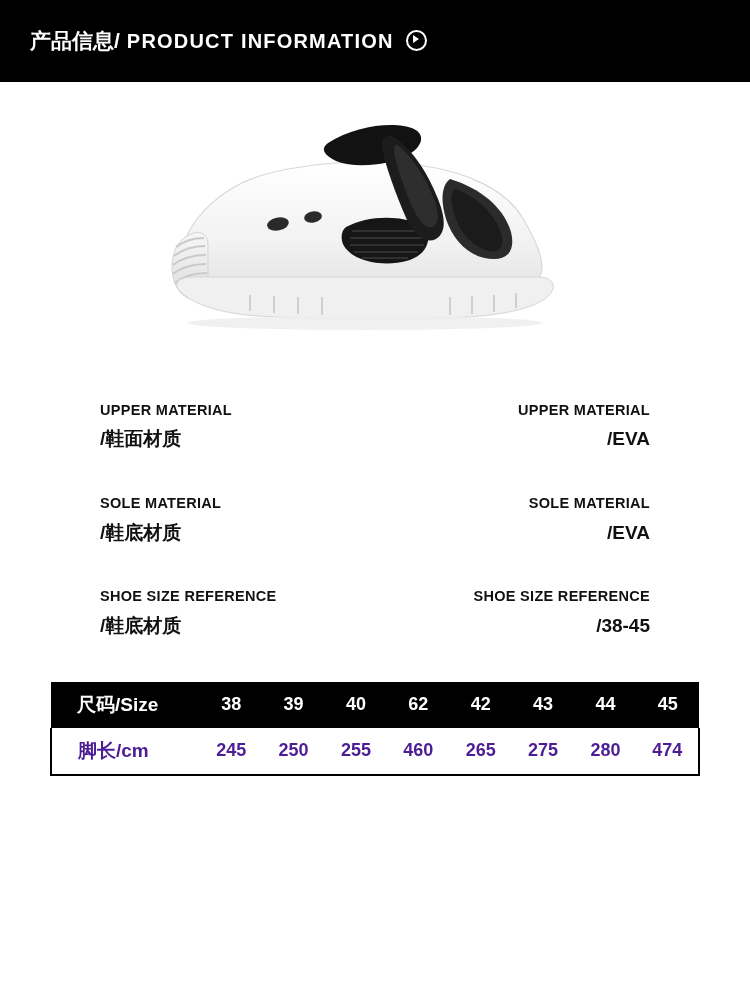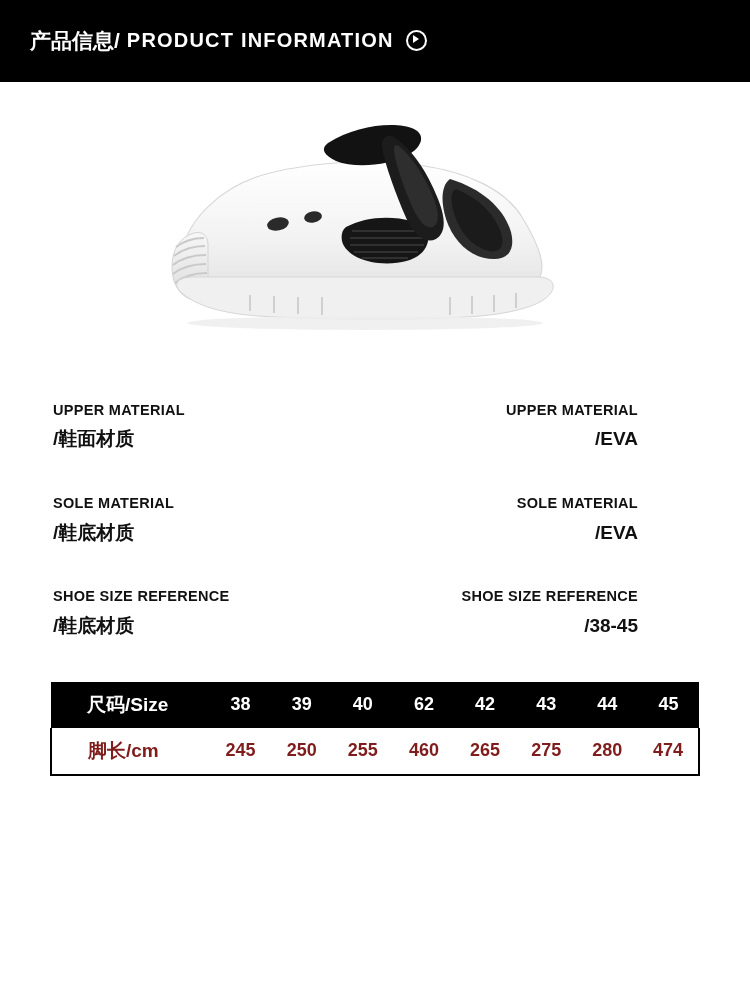--- a/index.html
+++ b/index.html
@@ -20,20 +20,21 @@
     width: 750px;
     height: 82px;
     background: #000000;
     position: relative;
   }
   .header-inner {
     position: absolute;
     left: 30px;
     top: 30px;
     display: flex;
+    align-items: center;
   }
   .header-cn {
     color: #ffffff;
     font-size: 21px;
     font-weight: bold;
     letter-spacing: 0px;
     line-height: 1;
   }
   .header-slash {
     color: #ffffff;
@@ -77,22 +78,22 @@
   .shoe-wrap {
     position: absolute;
     left: 150px;
     top: 25px;
     width: 450px;
     height: 250px;
   }
 
   
   .specs {
-    margin: 20px 12px 0 0;
-    padding: 0 100px 0 53px;
+    margin: 20px 0 0 0;
+    padding: 0 100px 0 100px;
   }
   .spec-row {
     display: flex;
     justify-content: space-between;
     margin-bottom: 44px;
   }
   .spec-col {
     display: flex;
     flex-direction: column;
   }
@@ -141,25 +142,25 @@
     height: 44px;
     text-align: center;
     font-size: 18px;
     font-weight: bold;
     vertical-align: middle;
     font-family: "Liberation Sans", sans-serif;
   }
   .size-table td.label {
     width: 122px;
     text-align: left;
-    padding-left: 36px;
+    padding-left: 26px;
     font-size: 19px;
   }
   .size-table tr.body-row td {
-    color: #7f1d1d;
+    color: #4c1d95;
   }
   .note {
     text-align: center;
     font-size: 15px;
     color: #222222;
     margin-top: 26px;
     letter-spacing: 0.2px;
   }
 </style>
 </head>

